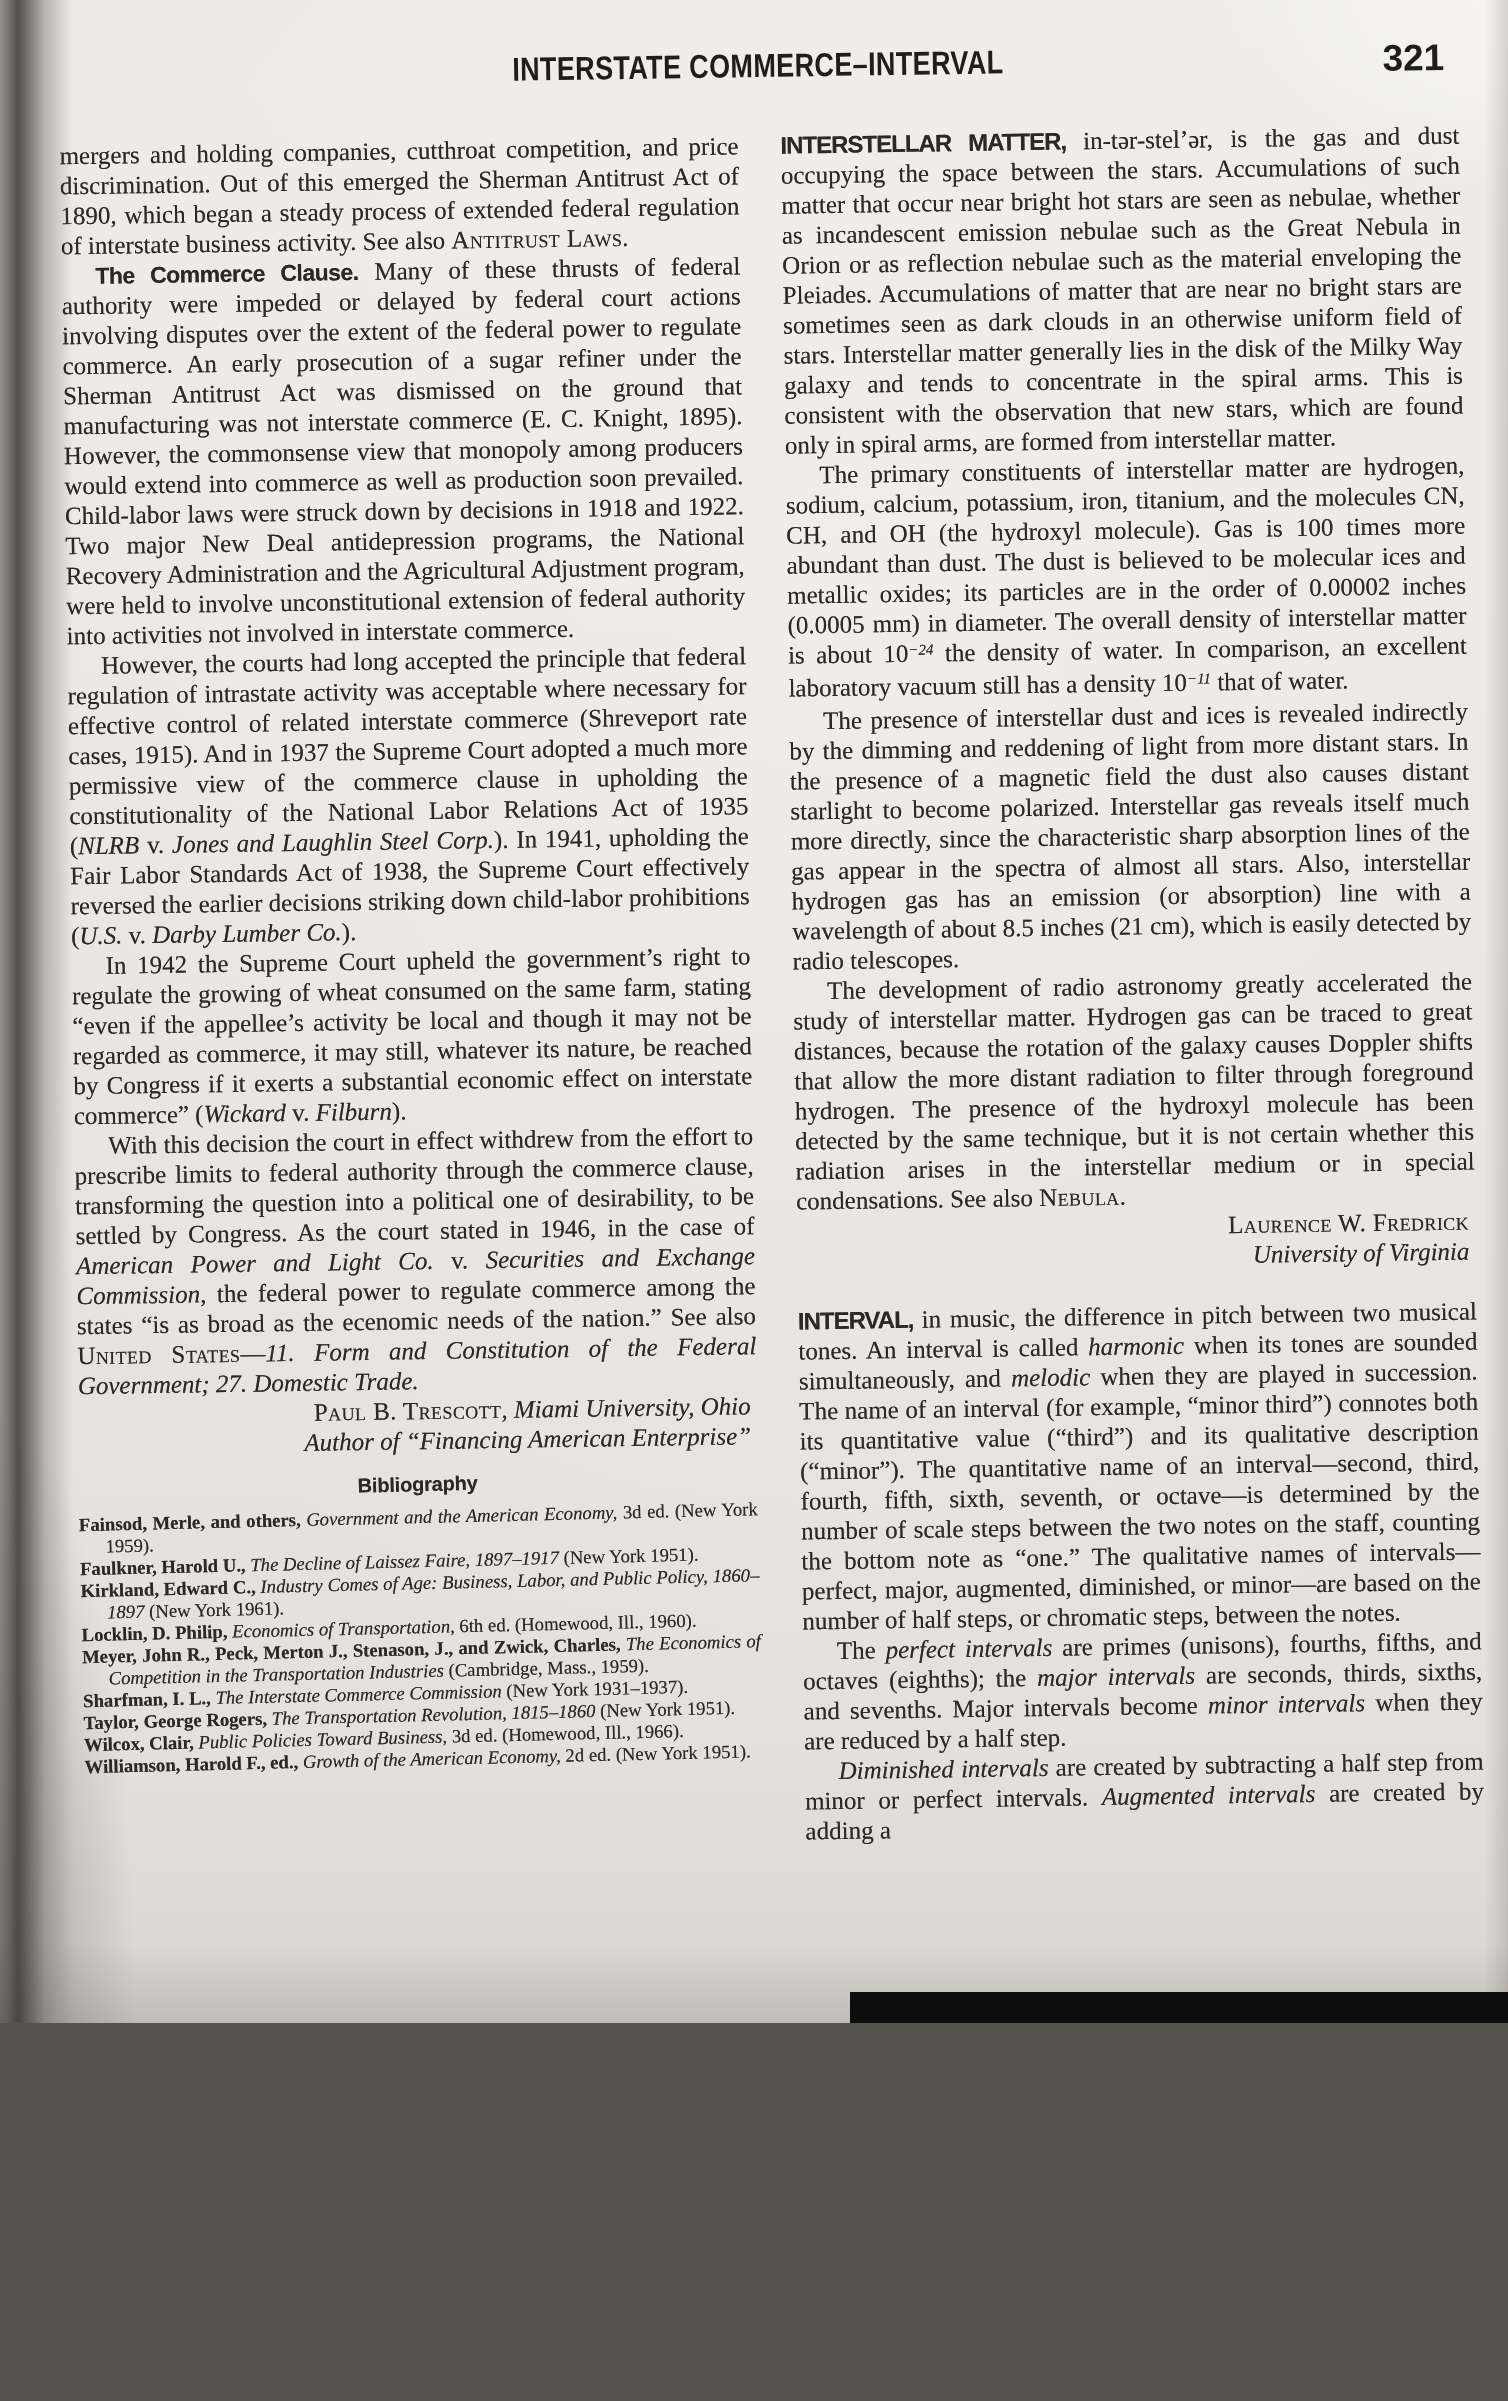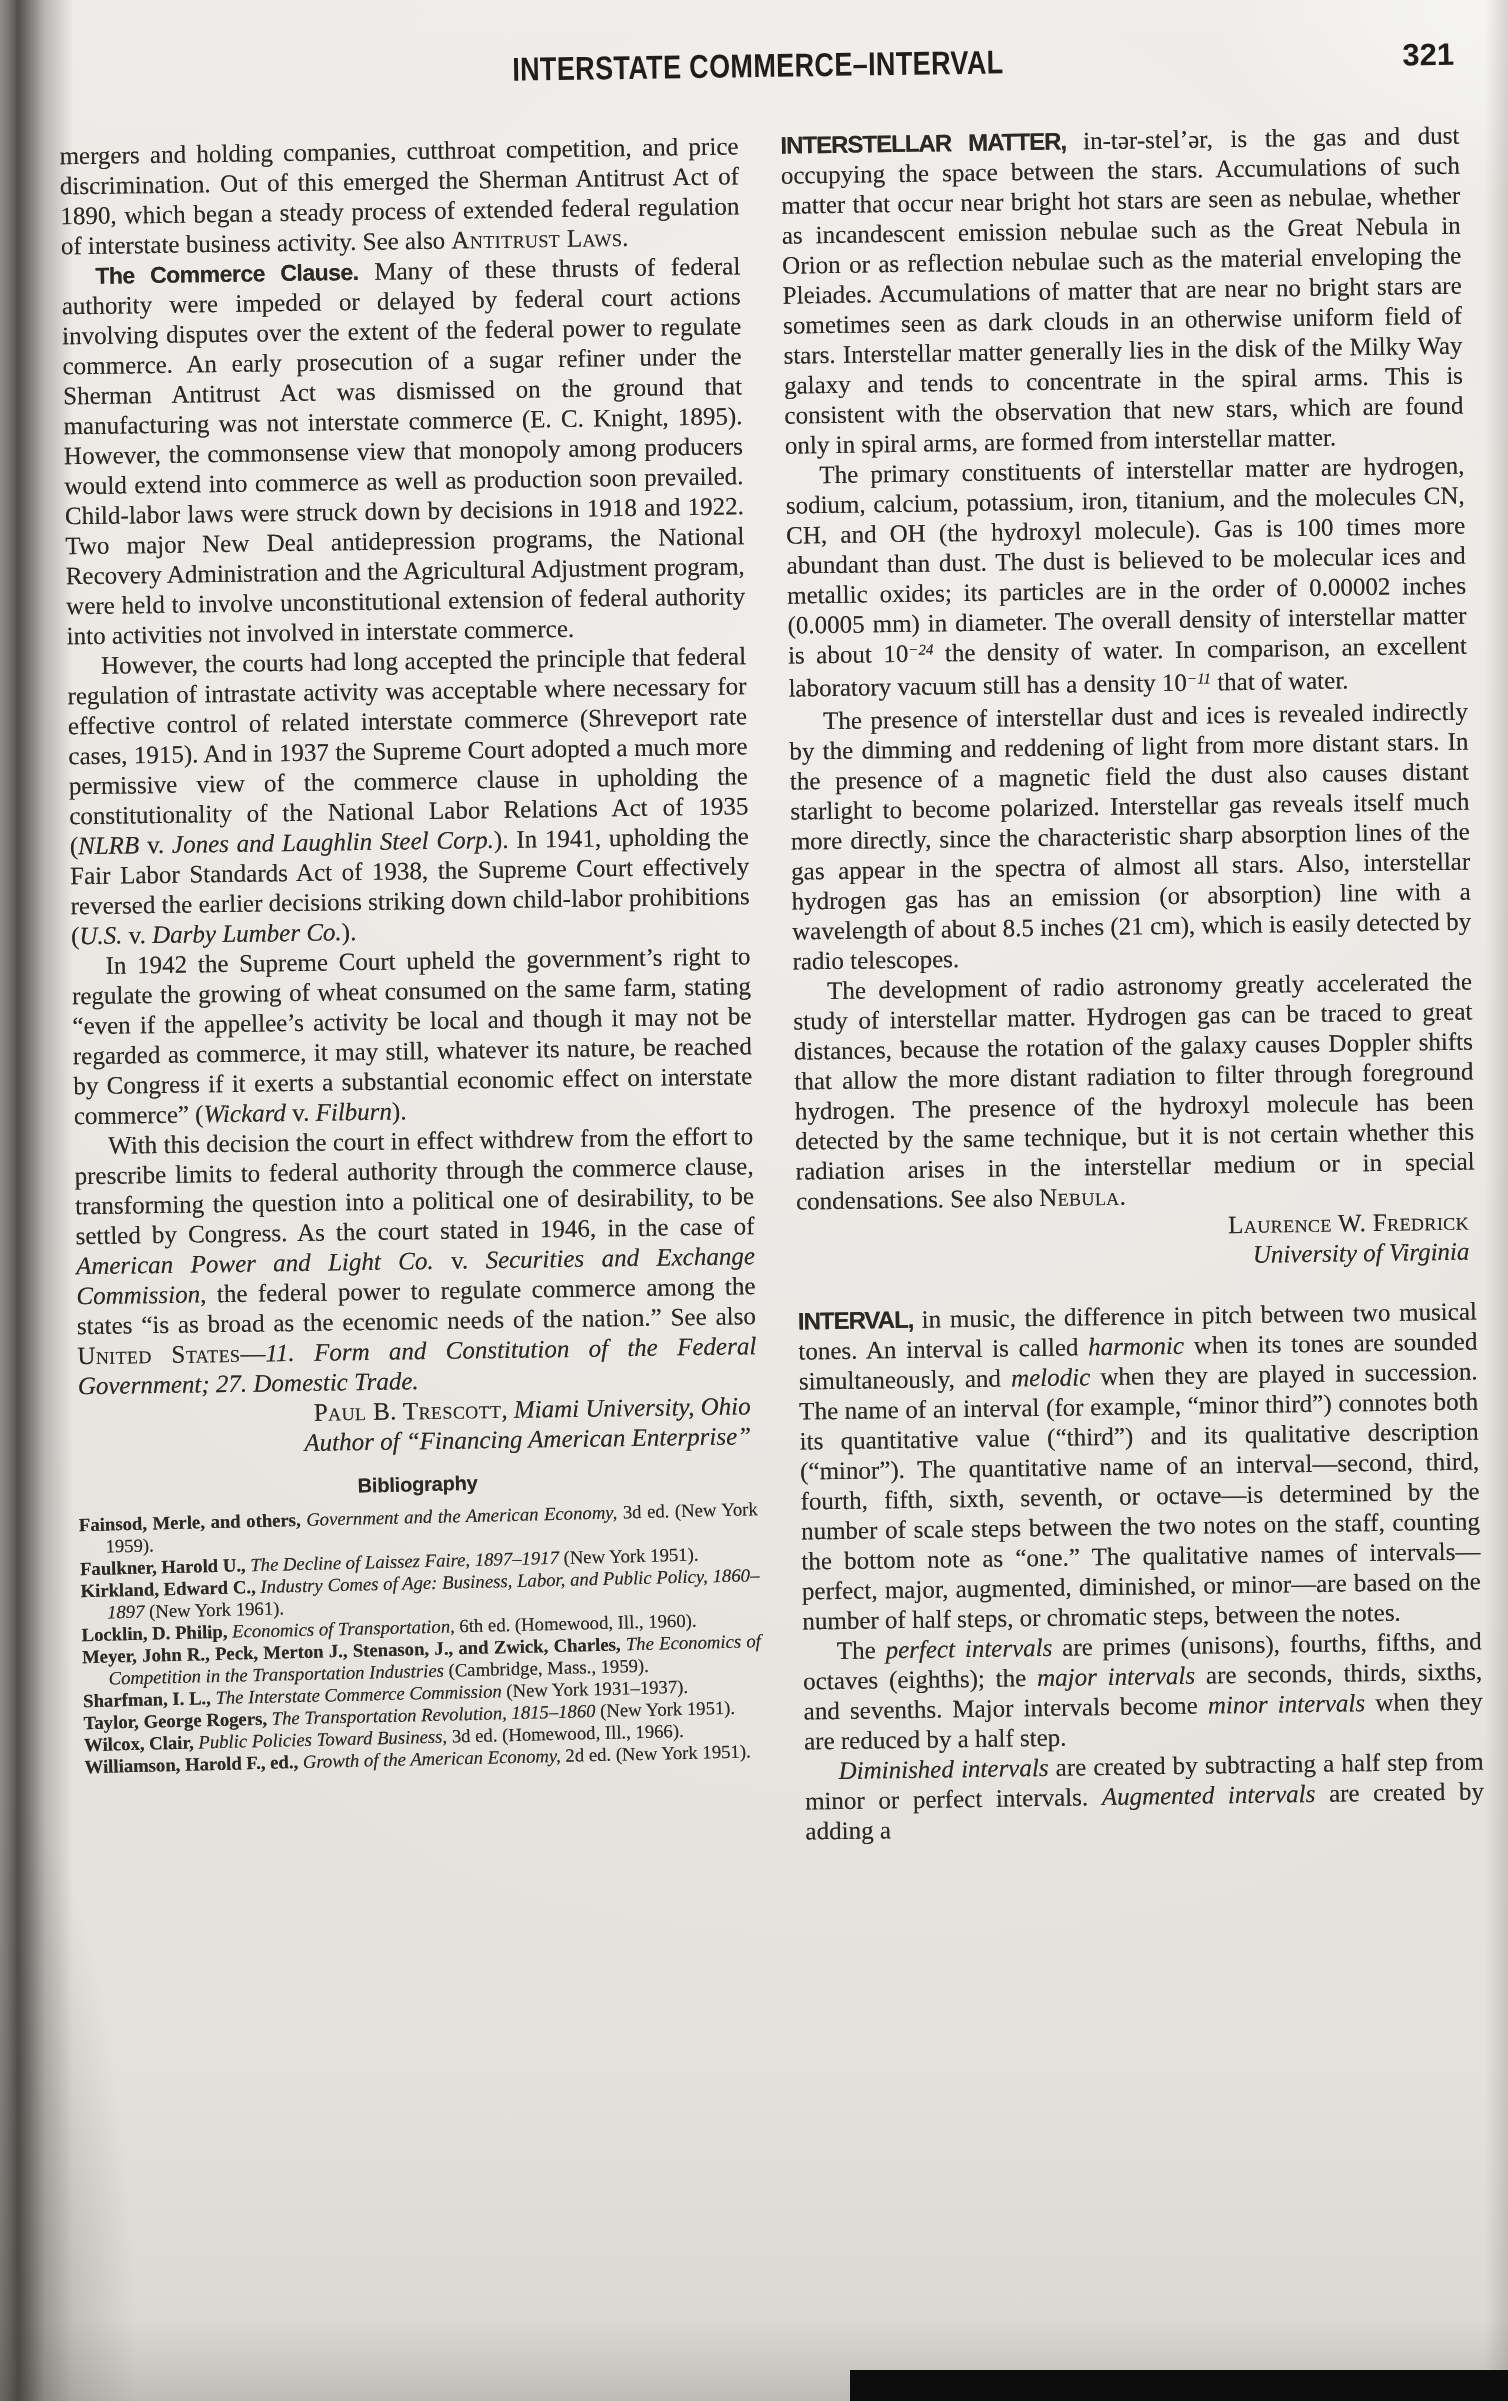--- a/index.html
+++ b/index.html
@@ -1,38 +1,38 @@
 <!DOCTYPE html>
 <html style="font-size:13px"><head>
 <meta charset="utf-8">
 <style>
   html,body{margin:0;padding:0;}
   body{width:1509px;height:2401px;background:#55534f;font-family:"Liberation Serif",serif;}
-  .page{position:relative;width:1509px;height:2401px;overflow:hidden;
+  .page{position:relative;width:1509px;height:2023px;overflow:hidden;
     background:
       radial-gradient(120% 90% at 58% 30%, rgba(255,255,255,0.28), rgba(0,0,0,0) 62%),
       linear-gradient(180deg,#edebe7 0%,#e8e6e1 40%,#e3e1db 86%,#d8d6d0 100%);
     background-color:#e8e6e1;color:#2b2924;}
   .gutter{position:absolute;left:0;top:0;bottom:0;width:73px;pointer-events:none;
     background:linear-gradient(90deg,#8f8e8c 0px,#7a7875 8px,#514f4c 18px,#7b7976 29px,#b8b6b2 45px,rgba(232,230,225,0) 73px);}
   .gutter-fade{position:absolute;left:0;bottom:0;width:138px;height:617px;pointer-events:none;
     background:radial-gradient(ellipse at 0% 100%, rgba(70,65,58,0.38), rgba(70,65,58,0) 70%);}
   .corner-light{position:absolute;top:0;right:0;width:349px;height:227px;pointer-events:none;
     background:radial-gradient(ellipse at 100% 0%, rgba(255,255,255,0.5), rgba(255,255,255,0) 62%);}
   .right-shade{position:absolute;top:0;right:0;bottom:0;width:24px;pointer-events:none;
     background:linear-gradient(270deg, rgba(90,85,78,0.22), rgba(90,85,78,0));}
   .bottom-shade{position:absolute;left:0;right:0;bottom:0;height:81px;pointer-events:none;
     background:linear-gradient(180deg, rgba(60,55,48,0) 0%, rgba(60,55,48,0.16) 100%);}
   .scan-bar{position:absolute;right:0;bottom:0;width:659px;height:31px;background:#0d0d0d;}
 
   .content{position:absolute;left:58px;top:47px;width:1400px;transform:rotate(-0.85deg);transform-origin:50% 0;}
   .pg-header{position:relative;height:52px;text-align:center;}
   .running-head{display:inline-block;font-family:"Liberation Sans",sans-serif;font-weight:700;font-size:33px;
     letter-spacing:0.4px;transform:scaleX(0.82);transform-origin:center;color:#201e1a;white-space:nowrap;}
-  .page-num{position:absolute;right:4px;top:0;font-family:"Liberation Sans",sans-serif;font-weight:700;font-size:31px;color:#201e1a;}
+  .page-num{position:absolute;right:14px;top:0;font-family:"Liberation Sans",sans-serif;font-weight:700;font-size:37px;color:#201e1a;}
 
   .columns{display:grid;grid-template-columns:1fr 1fr;column-gap:42px;margin-top:32px;}
   .col{font-size:25px;line-height:30px;text-align:justify;
     text-shadow:0 0 0.6px rgba(43,41,36,0.65);}
   p.body-para{margin:0;text-indent:34px;}
   p.body-para.noindent{text-indent:0;}
   .it{font-style:italic;}
   .sc{font-variant:small-caps;letter-spacing:0.4px;}
   .lead{font-family:"Liberation Sans",sans-serif;font-weight:700;font-size:23px;letter-spacing:-0.5px;}
   .headword{font-family:"Liberation Sans",sans-serif;font-weight:700;font-size:24px;letter-spacing:-1px;}

